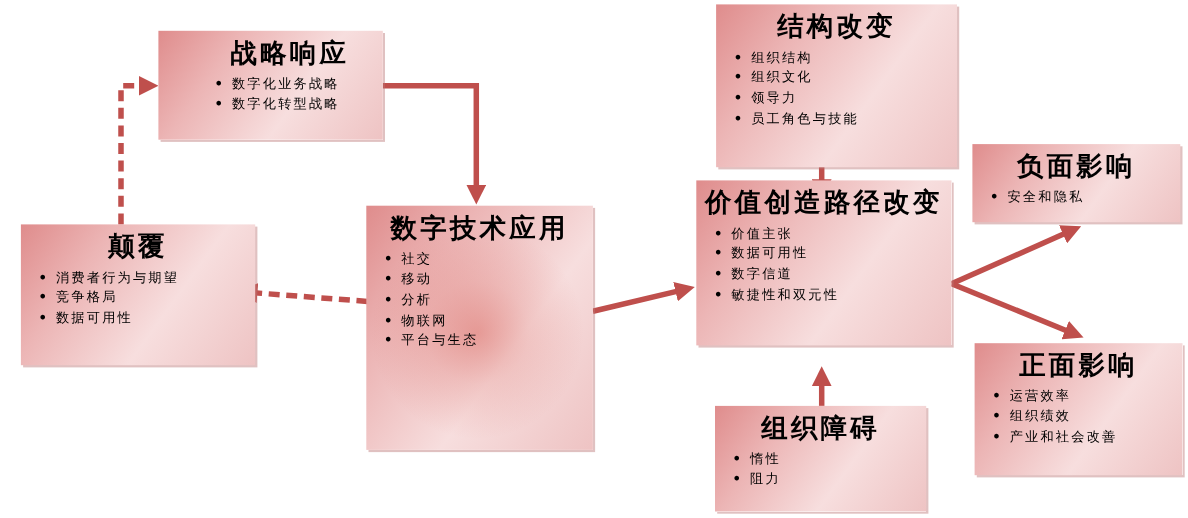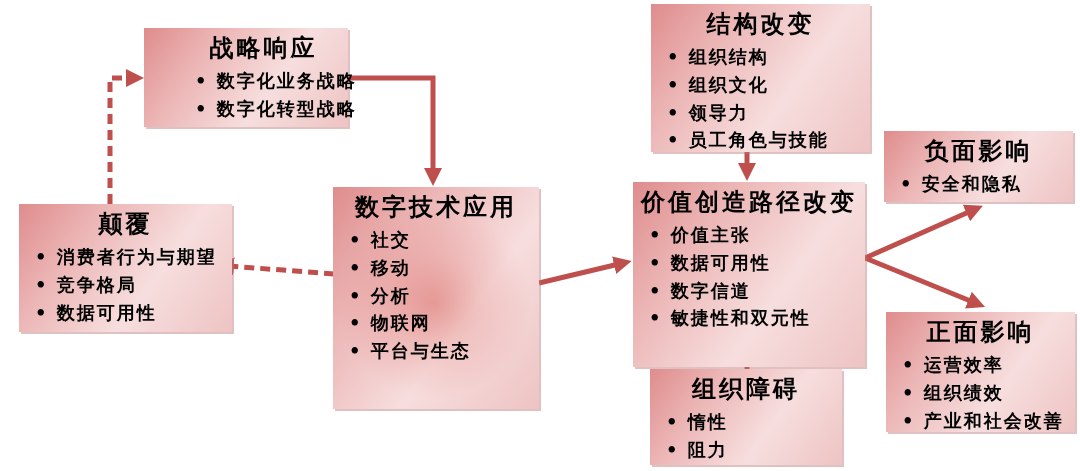--- a/index.html
+++ b/index.html
@@ -44,27 +44,26 @@
     letter-spacing: 3px;
     line-height: 1.45;
     white-space: nowrap;
   }
   .box-list {
     list-style: none;
     margin: 1px 0 0 0;
     padding: 0 0 0 4px;
   }
   .box-list li {
-    font-size: 18px;
+    font-size: 12px;
     line-height: 1.55;
     letter-spacing: 2px;
     padding-left: 20px;
     text-indent: -16px;
     white-space: nowrap;
-    font-weight: bold;
   }
   .box-list li::before {
     content: "\2022\00a0";
     font-weight: bold;
   }
 </style>
 </head>
 <body>
 
 <div class="canvas">
@@ -124,21 +123,21 @@
   <div class="box" style="left:651px; top:4px; width:219px; height:148px;">
     <div class="box-title">结构改变</div>
     <ul class="box-list">
       <li>组织结构</li>
       <li>组织文化</li>
       <li>领导力</li>
       <li>员工角色与技能</li>
     </ul>
   </div>
 
-  <div class="box" style="left:633px; top:182px; width:232px; height:185px;">
+  <div class="box" style="left:633px; top:164px; width:232px; height:150px;">
     <div class="box-title">价值创造路径改变</div>
     <ul class="box-list">
       <li>价值主张</li>
       <li>数据可用性</li>
       <li>数字信道</li>
       <li>敏捷性和双元性</li>
     </ul>
   </div>
 
   <div class="box" style="left:650px; top:369px; width:192px; height:96px;">

